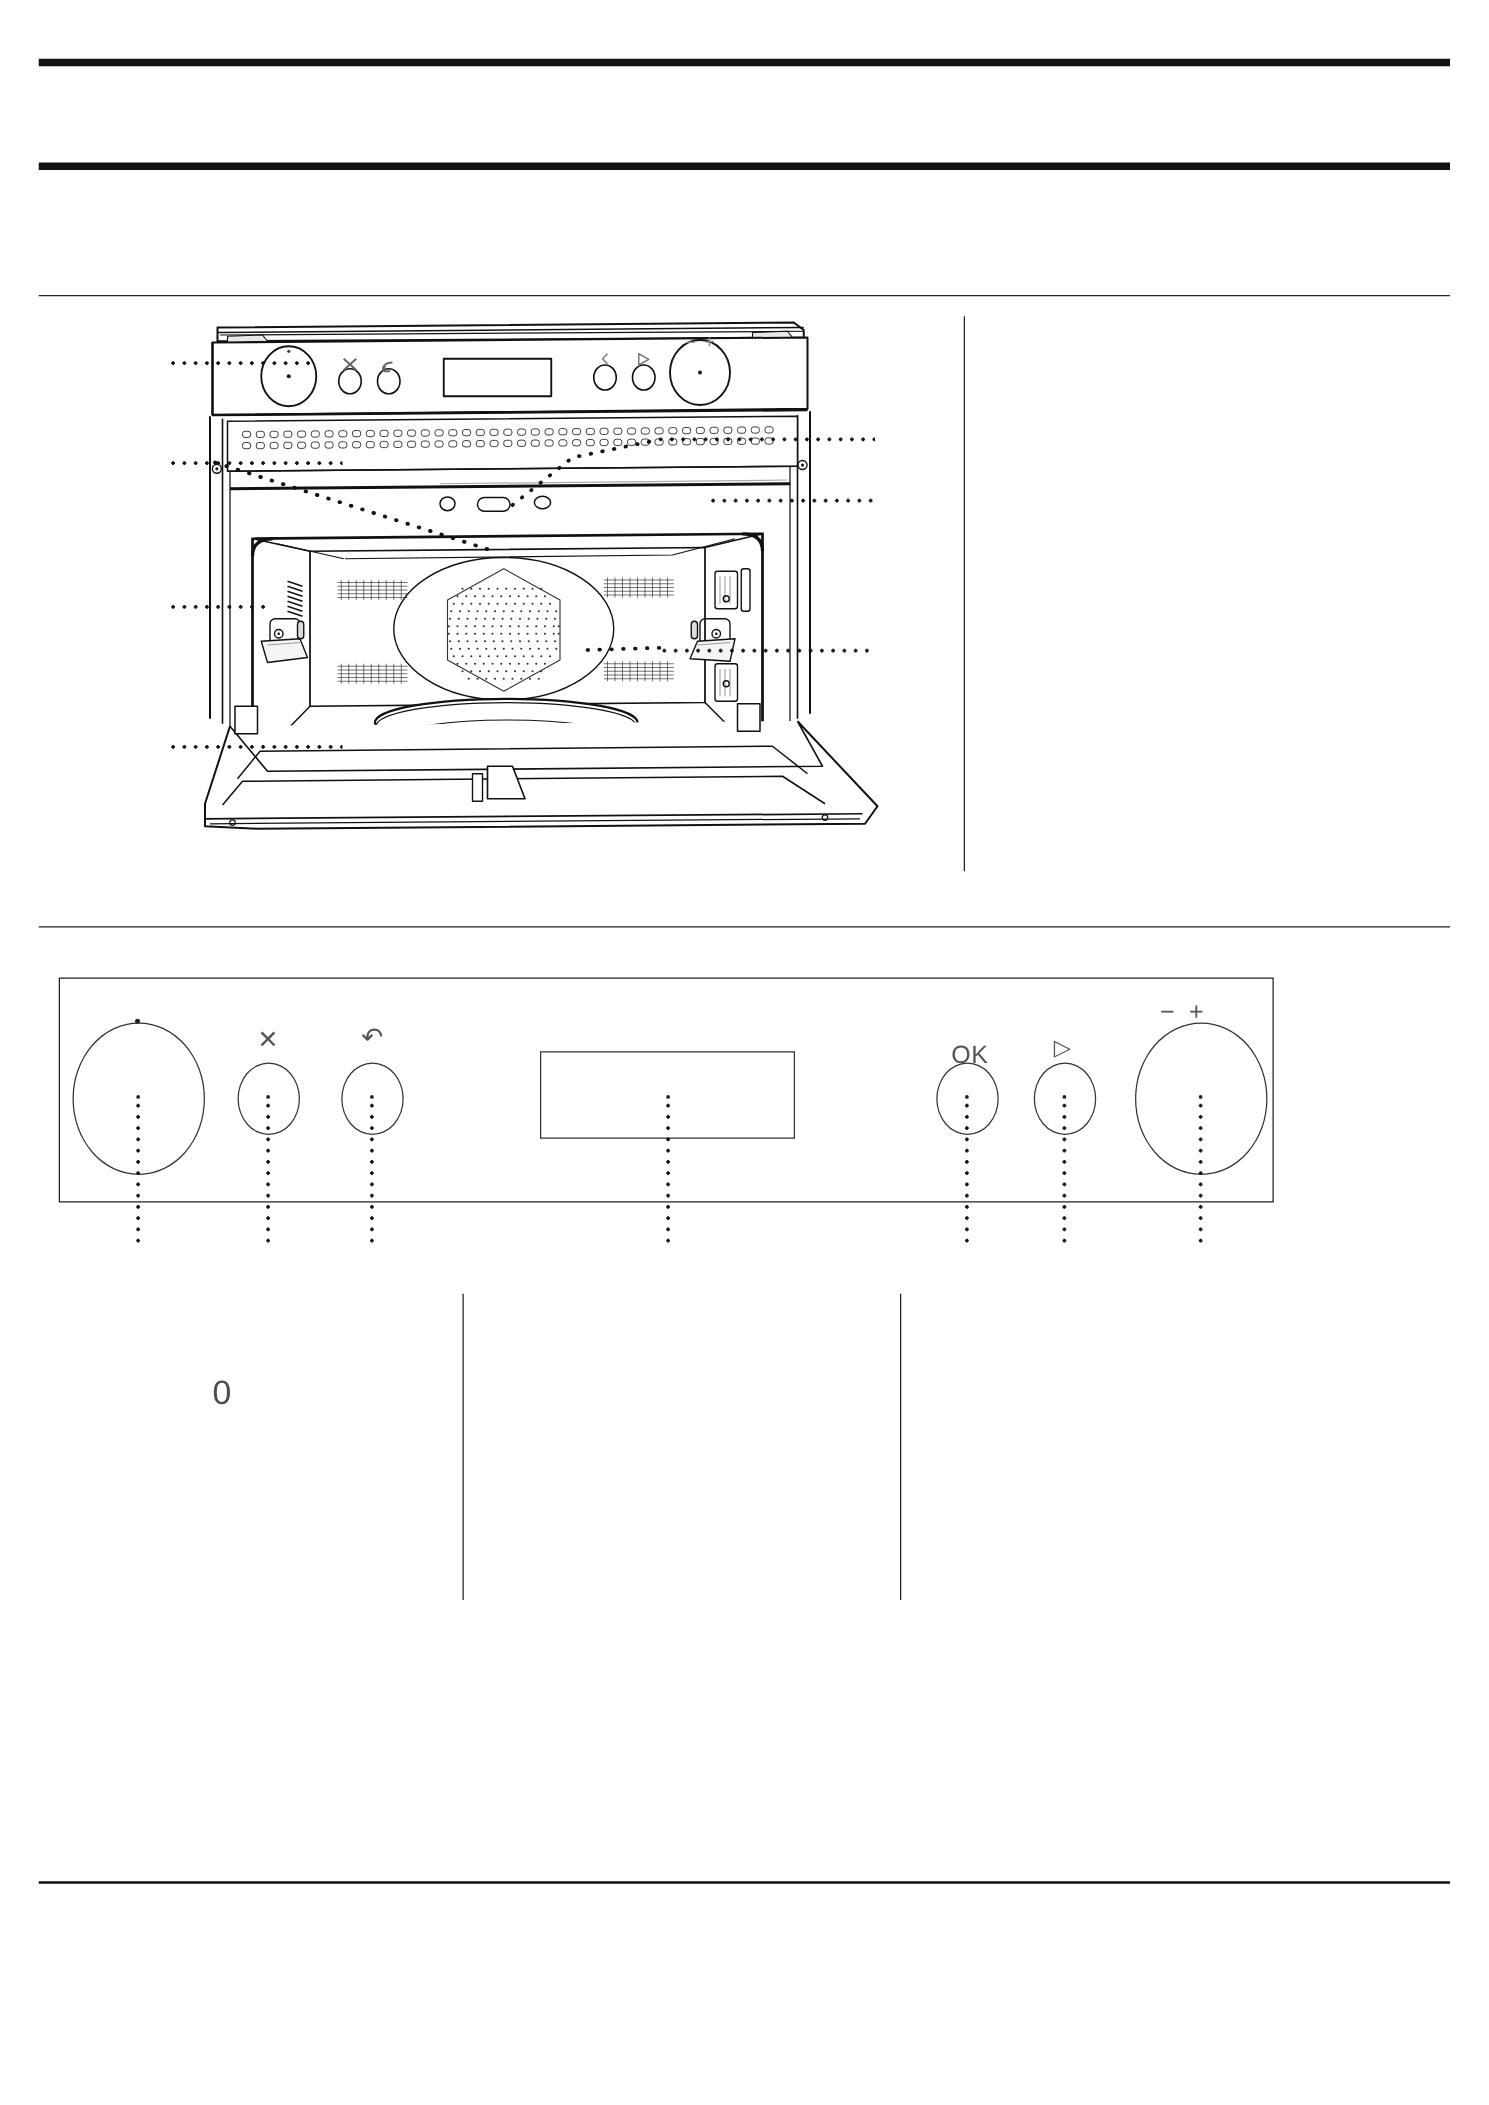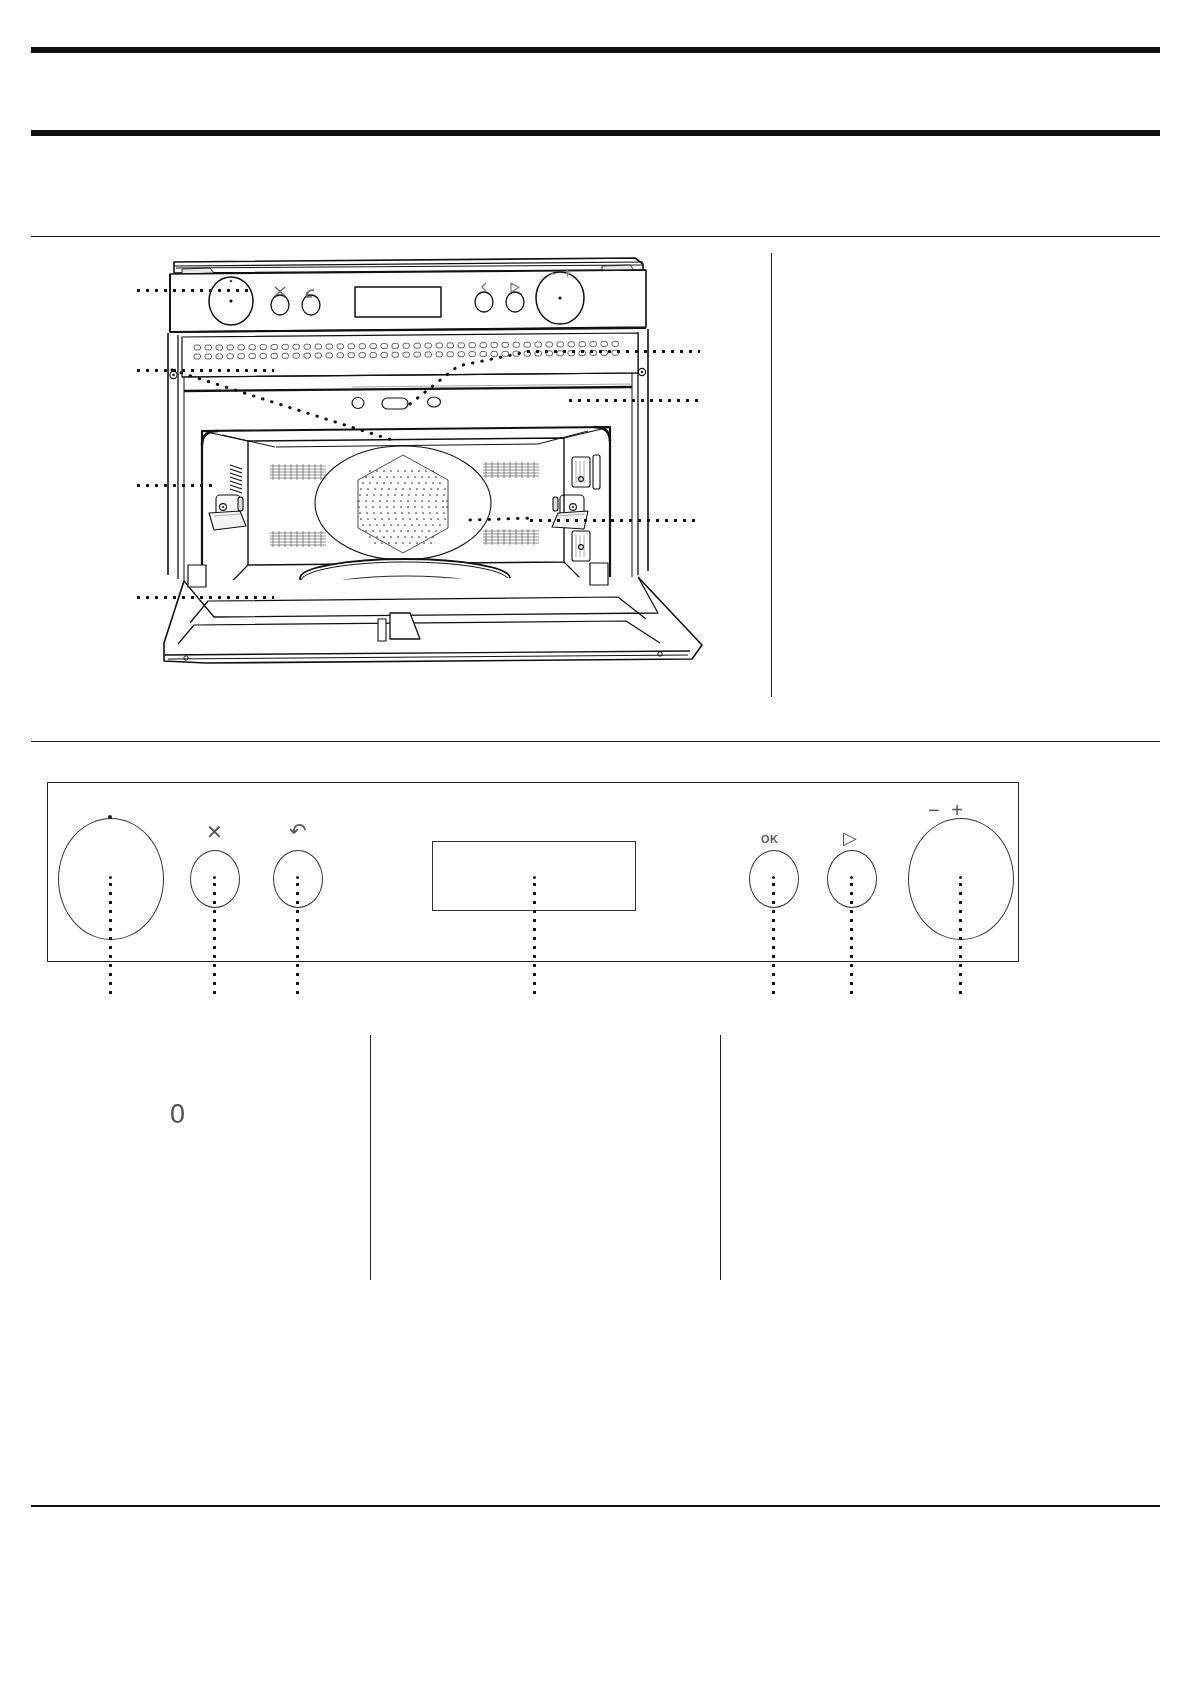--- a/index.html
+++ b/index.html
@@ -36,21 +36,21 @@
   .display-box{
     position:absolute;left:432px;top:841px;width:204px;height:70px;
     border:1px solid #333;box-sizing:border-box;background:#fff;
   }
 
   .knob{position:absolute;border:1px solid #333;border-radius:50%;background:#fff;}
   .ctr-dot{position:absolute;width:3px;height:3px;border-radius:50%;background:#222;}
 
   .lbl{position:absolute;color:#555;font-size:17px;line-height:1;
        font-family:"Liberation Sans", sans-serif;}
-  .lbl-ok{font-weight:bold;font-size:11px;letter-spacing:.5px;}
+  .lbl-ok{font-weight:normal;font-size:20px;letter-spacing:.5px;}
 
   .dotline{position:absolute;width:3px;
     background-image:radial-gradient(circle, #111 1.4px, rgba(0,0,0,0) 1.6px);
     background-size:3px 9px;background-repeat:repeat-y;}
   .dotline-h{position:absolute;height:3px;
     background-image:radial-gradient(circle, #111 1.4px, rgba(0,0,0,0) 1.6px);
     background-size:9px 3px;background-repeat:repeat-x;}
 
   svg{display:block;overflow:visible;}
 </style>

